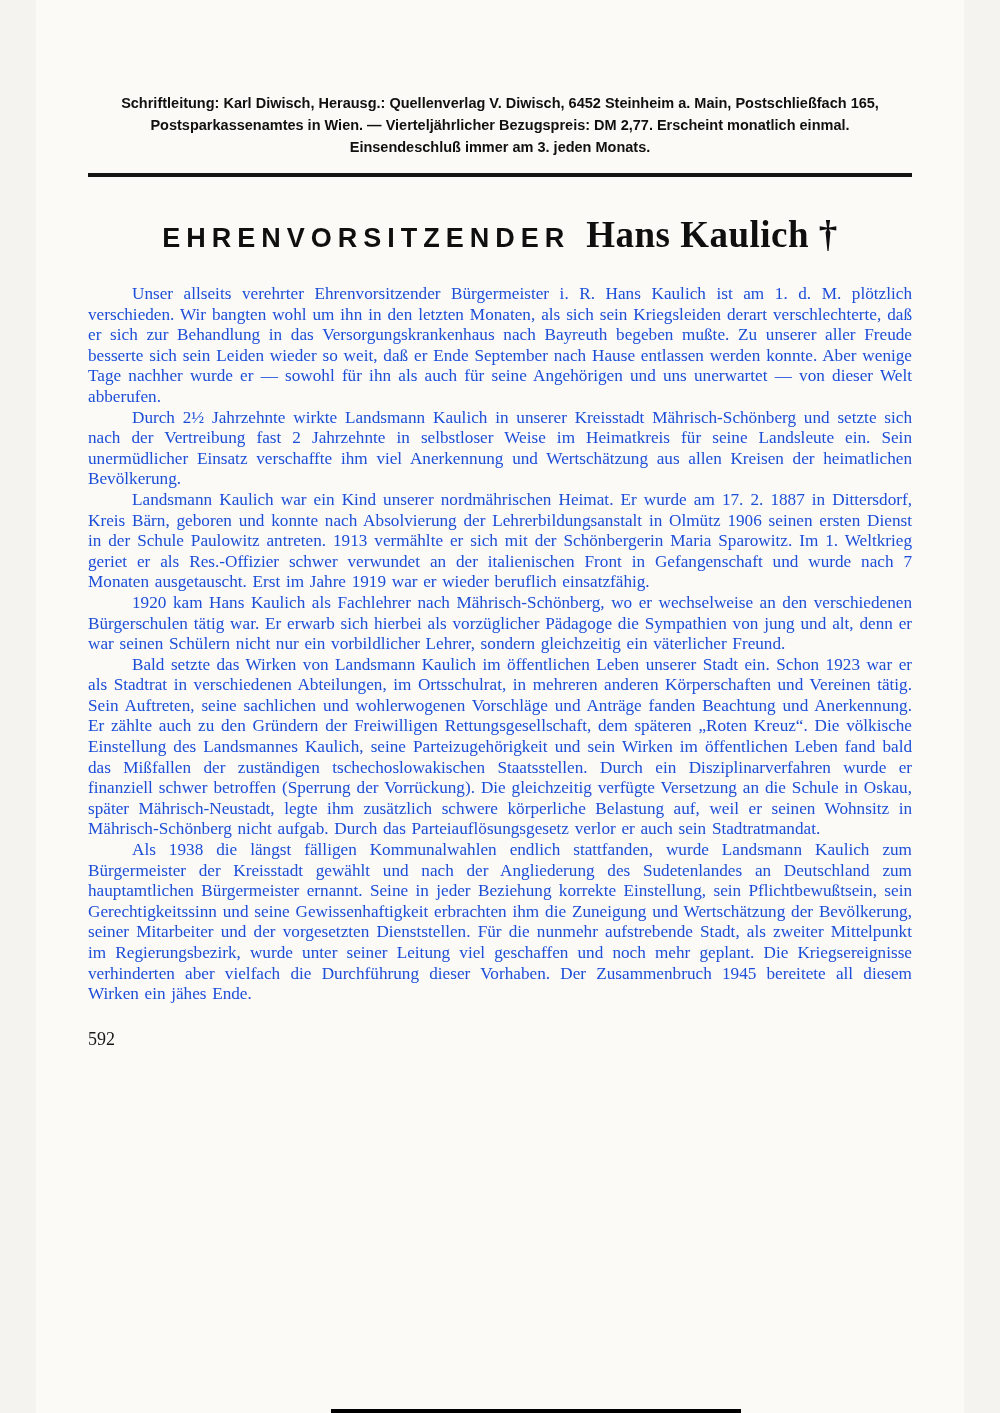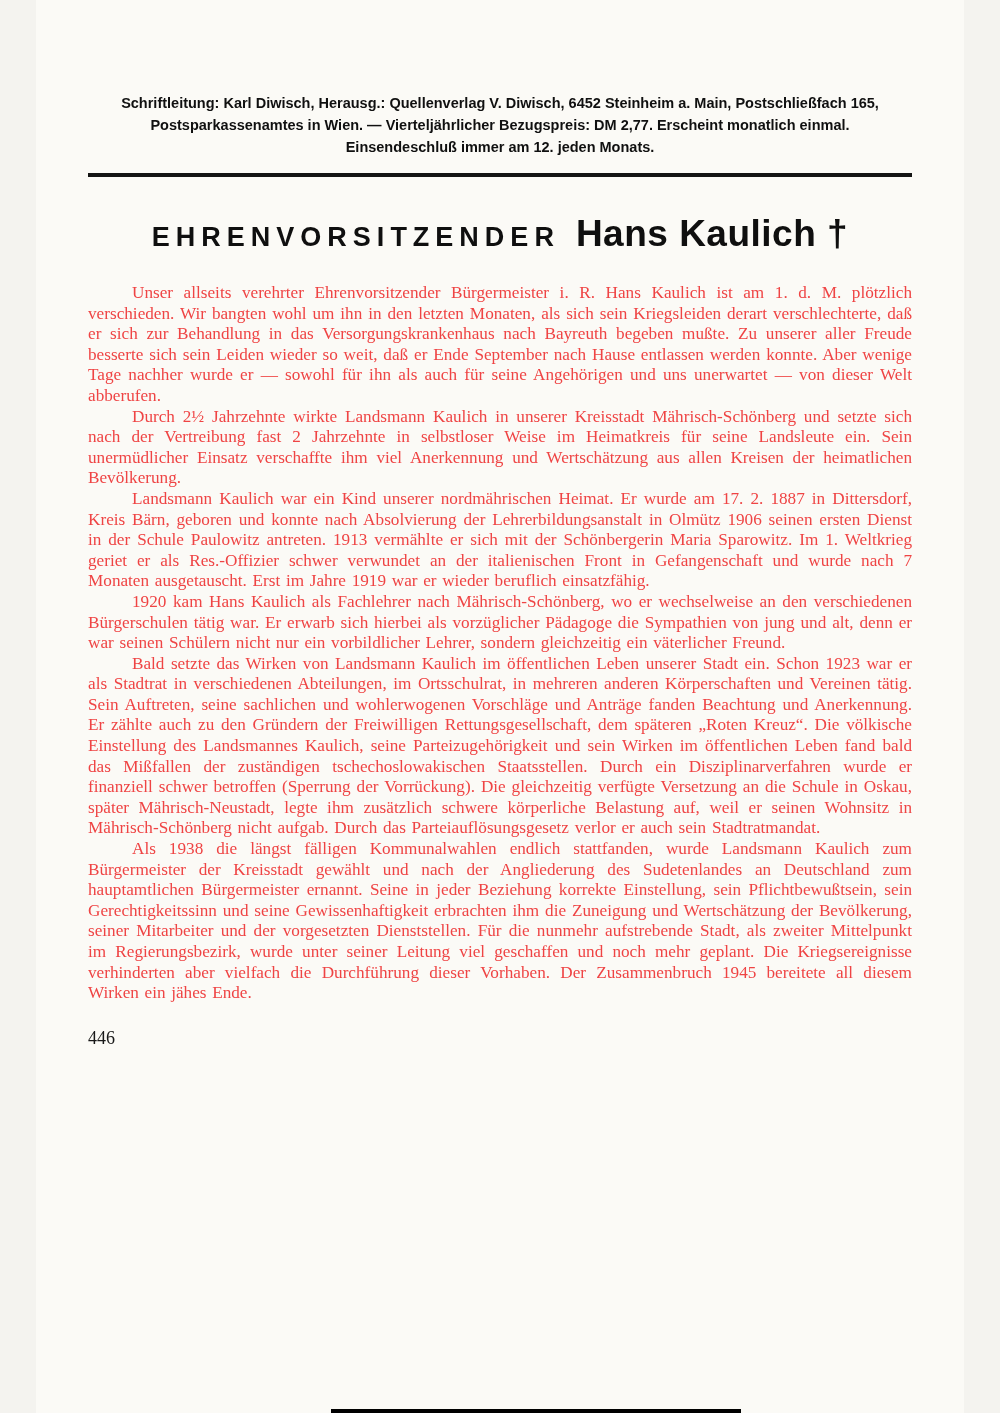--- a/index.html
+++ b/index.html
@@ -38,33 +38,33 @@
   }
   .title-prefix {
     font-family: "Liberation Sans", sans-serif;
     font-weight: 700;
     font-size: 27px;
     letter-spacing: 6px;
     margin-right: 16px;
     vertical-align: baseline;
   }
   .title-name {
-    font-family: Liberation Sans, sans-serif;
+    font-family: Liberation Serif, serif;
     font-weight: 800;
     font-size: 37px;
     letter-spacing: 0.5px;
     vertical-align: baseline;
   }
   .article {
     margin-top: 28px;
     font-size: 17.2px;
     line-height: 20.6px;
     text-align: justify;
     word-spacing: 0.08em;
-    color: #ef4444;
+    color: #1d4ed8;
   }
   .para { text-indent: 44px; }
   .page-number {
     margin-top: 24px;
     font-size: 18px;
     color: #181818;
   }
   .scan-artifact {
     position: absolute;
     bottom: 0;
@@ -75,35 +75,35 @@
   }
 </style>
 </head>
 <body>
 
 <div class="page">
 
   <header class="masthead">
     <div class="masthead-line">Schriftleitung: Karl Diwisch, Herausg.: Quellenverlag V. Diwisch, 6452 Steinheim a. Main, Postschließfach 165,</div>
     <div class="masthead-line">Postsparkassenamtes in Wien. — Vierteljährlicher Bezugspreis: DM 2,77. Erscheint monatlich einmal.</div>
-    <div class="masthead-line">Einsendeschluß immer am 12. jeden Monats.</div>
+    <div class="masthead-line">Einsendeschluß immer am 3. jeden Monats.</div>
   </header>
 
   <div class="rule"></div>
 
   <h1 class="title">
     <span class="title-prefix">EHRENVORSITZENDER</span><span class="title-name">Hans Kaulich †</span>
   </h1>
 
   <main class="article">
     <p class="para">Unser allseits verehrter Ehrenvorsitzender Bürgermeister i. R. Hans Kaulich ist am 1. d. M. plötzlich verschieden. Wir bangten wohl um ihn in den letzten Monaten, als sich sein Kriegsleiden derart verschlechterte, daß er sich zur Behandlung in das Versorgungskrankenhaus nach Bayreuth begeben mußte. Zu unserer aller Freude besserte sich sein Leiden wieder so weit, daß er Ende September nach Hause entlassen werden konnte. Aber wenige Tage nachher wurde er — sowohl für ihn als auch für seine Angehörigen und uns unerwartet — von dieser Welt abberufen.</p>
     <p class="para">Durch 2½ Jahrzehnte wirkte Landsmann Kaulich in unserer Kreisstadt Mährisch-Schönberg und setzte sich nach der Vertreibung fast 2 Jahrzehnte in selbstloser Weise im Heimatkreis für seine Landsleute ein. Sein unermüdlicher Einsatz verschaffte ihm viel Anerkennung und Wertschätzung aus allen Kreisen der heimatlichen Bevölkerung.</p>
     <p class="para">Landsmann Kaulich war ein Kind unserer nordmährischen Heimat. Er wurde am 17. 2. 1887 in Dittersdorf, Kreis Bärn, geboren und konnte nach Absolvierung der Lehrerbildungsanstalt in Olmütz 1906 seinen ersten Dienst in der Schule Paulowitz antreten. 1913 vermählte er sich mit der Schönbergerin Maria Sparowitz. Im 1. Weltkrieg geriet er als Res.-Offizier schwer verwundet an der italienischen Front in Gefangenschaft und wurde nach 7 Monaten ausgetauscht. Erst im Jahre 1919 war er wieder beruflich einsatzfähig.</p>
     <p class="para">1920 kam Hans Kaulich als Fachlehrer nach Mährisch-Schönberg, wo er wechselweise an den verschiedenen Bürgerschulen tätig war. Er erwarb sich hierbei als vorzüglicher Pädagoge die Sympathien von jung und alt, denn er war seinen Schülern nicht nur ein vorbildlicher Lehrer, sondern gleichzeitig ein väterlicher Freund.</p>
     <p class="para">Bald setzte das Wirken von Landsmann Kaulich im öffentlichen Leben unserer Stadt ein. Schon 1923 war er als Stadtrat in verschiedenen Abteilungen, im Ortsschulrat, in mehreren anderen Körperschaften und Vereinen tätig. Sein Auftreten, seine sachlichen und wohlerwogenen Vorschläge und Anträge fanden Beachtung und Anerkennung. Er zählte auch zu den Gründern der Freiwilligen Rettungsgesellschaft, dem späteren „Roten Kreuz“. Die völkische Einstellung des Landsmannes Kaulich, seine Parteizugehörigkeit und sein Wirken im öffentlichen Leben fand bald das Mißfallen der zuständigen tschechoslowakischen Staatsstellen. Durch ein Disziplinarverfahren wurde er finanziell schwer betroffen (Sperrung der Vorrückung). Die gleichzeitig verfügte Versetzung an die Schule in Oskau, später Mährisch-Neustadt, legte ihm zusätzlich schwere körperliche Belastung auf, weil er seinen Wohnsitz in Mährisch-Schönberg nicht aufgab. Durch das Parteiauflösungsgesetz verlor er auch sein Stadtratmandat.</p>
     <p class="para">Als 1938 die längst fälligen Kommunalwahlen endlich stattfanden, wurde Landsmann Kaulich zum Bürgermeister der Kreisstadt gewählt und nach der Angliederung des Sudetenlandes an Deutschland zum hauptamtlichen Bürgermeister ernannt. Seine in jeder Beziehung korrekte Einstellung, sein Pflichtbewußtsein, sein Gerechtigkeitssinn und seine Gewissenhaftigkeit erbrachten ihm die Zuneigung und Wertschätzung der Bevölkerung, seiner Mitarbeiter und der vorgesetzten Dienststellen. Für die nunmehr aufstrebende Stadt, als zweiter Mittelpunkt im Regierungsbezirk, wurde unter seiner Leitung viel geschaffen und noch mehr geplant. Die Kriegsereignisse verhinderten aber vielfach die Durchführung dieser Vorhaben. Der Zusammenbruch 1945 bereitete all diesem Wirken ein jähes Ende.</p>
   </main>
 
-  <div class="page-number">446</div>
+  <div class="page-number">592</div>
 
   <div class="scan-artifact"></div>
 
 </div>
 
 </body></html>

